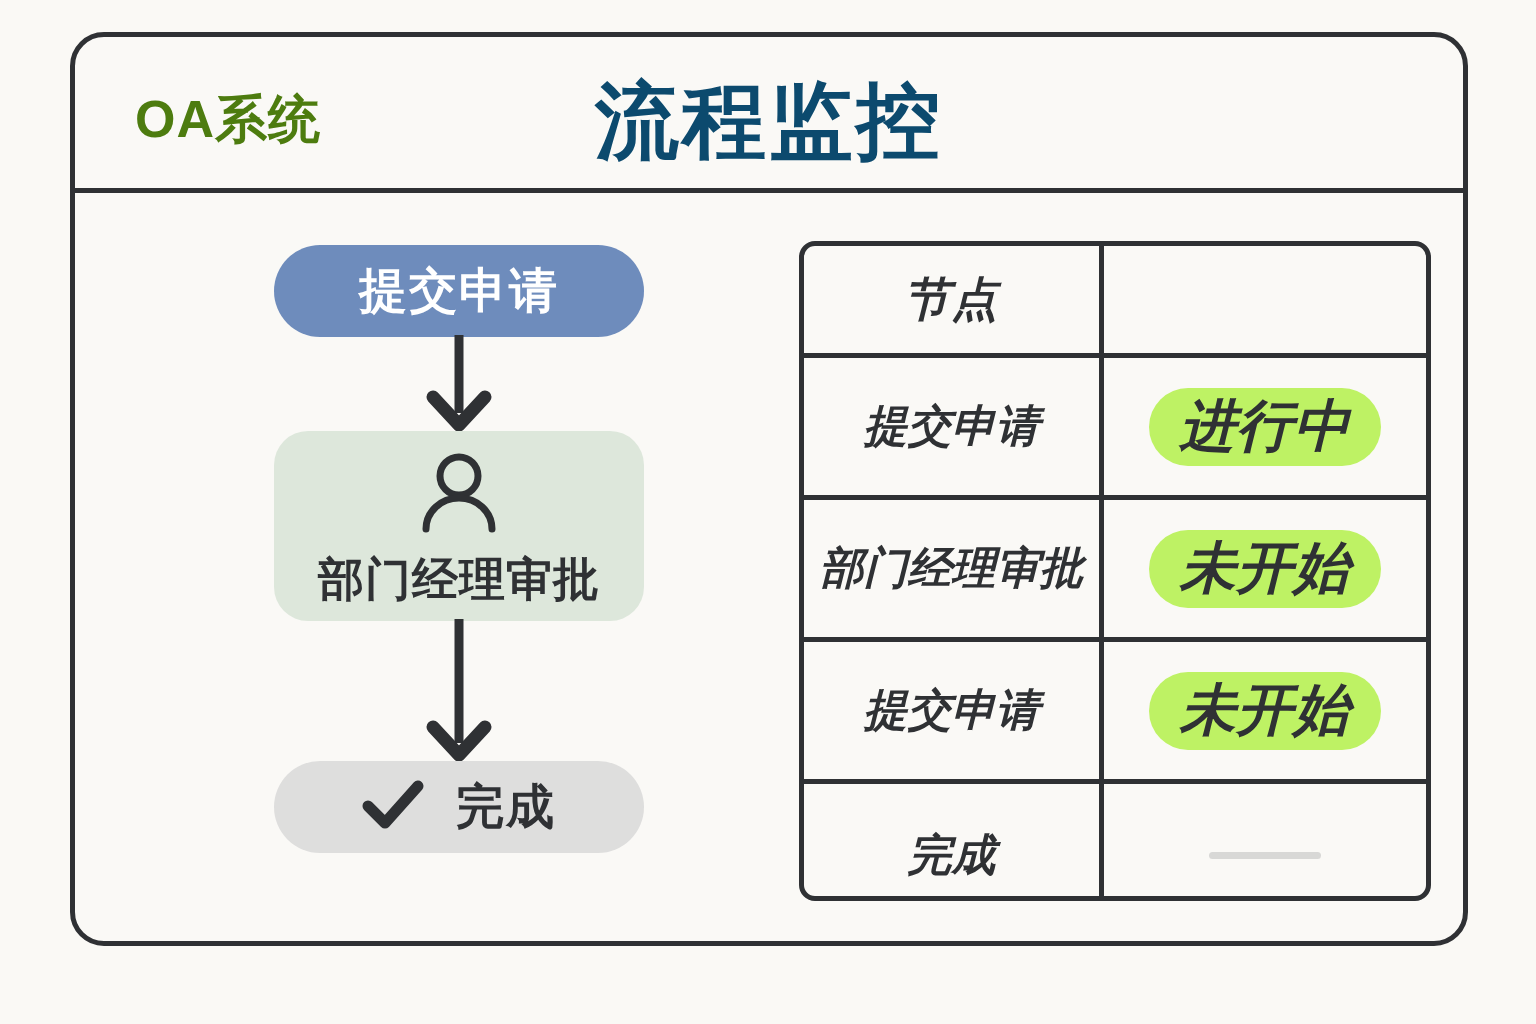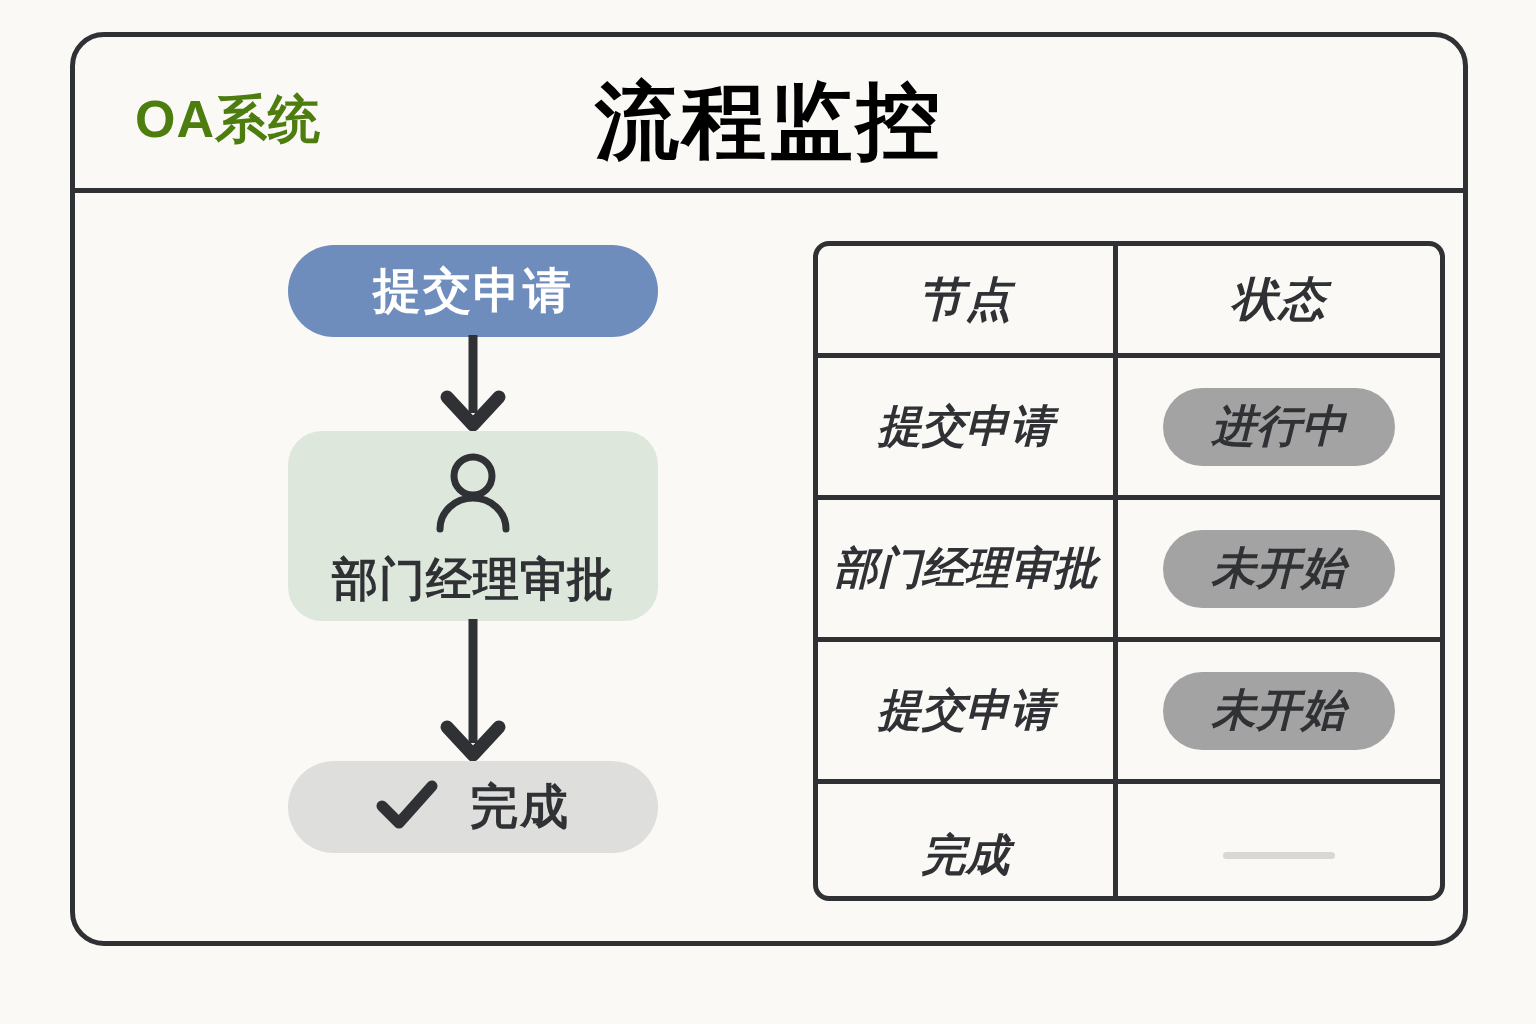--- a/index.html
+++ b/index.html
@@ -53,29 +53,29 @@
   }
 
   .app-title {
     position: absolute;
     left: 0;
     top: 28px;
     width: 100%;
     text-align: center;
     font-size: 84px;
     font-weight: 800;
-    color: #000000;
+    color: #0c4a6e;
     letter-spacing: 3px;
     white-space: nowrap;
   }
 
   
   .body-area {
     position: absolute;
-    left: 18px;
+    left: 4px;
     top: 156px;
     width: 100%;
     height: 556px;
   }
 
   
   .flow {
     position: absolute;
     left: 130px;
     top: 40px;
@@ -192,22 +192,22 @@
   }
 
   .badge {
     display: inline-flex;
     align-items: center;
     justify-content: center;
     min-width: 232px;
     height: 78px;
     padding: 0 26px;
     border-radius: 39px;
-    background: #a3a3a3;
-    font-size: 44px;
+    background: #bef264;
+    font-size: 56px;
     font-weight: 600;
     color: #2f3134;
     letter-spacing: 1px;
     white-space: nowrap;
   }
 
   .dash {
     display: block;
     width: 112px;
     height: 7px;
@@ -267,21 +267,20 @@
           </span>
           <span class="node-label">完成</span>
         </div>
 
       </div>
 
       <div class="status-table">
 
         <div class="trow thead">
           <div class="tcell tcell-node">节点</div>
-          <div class="tcell tcell-status">状态</div>
         </div>
 
         <div class="trow tbody-row">
           <div class="tcell tcell-node">提交申请</div>
           <div class="tcell tcell-status">
             <span class="badge">进行中</span>
           </div>
         </div>
 
         <div class="trow tbody-row">

